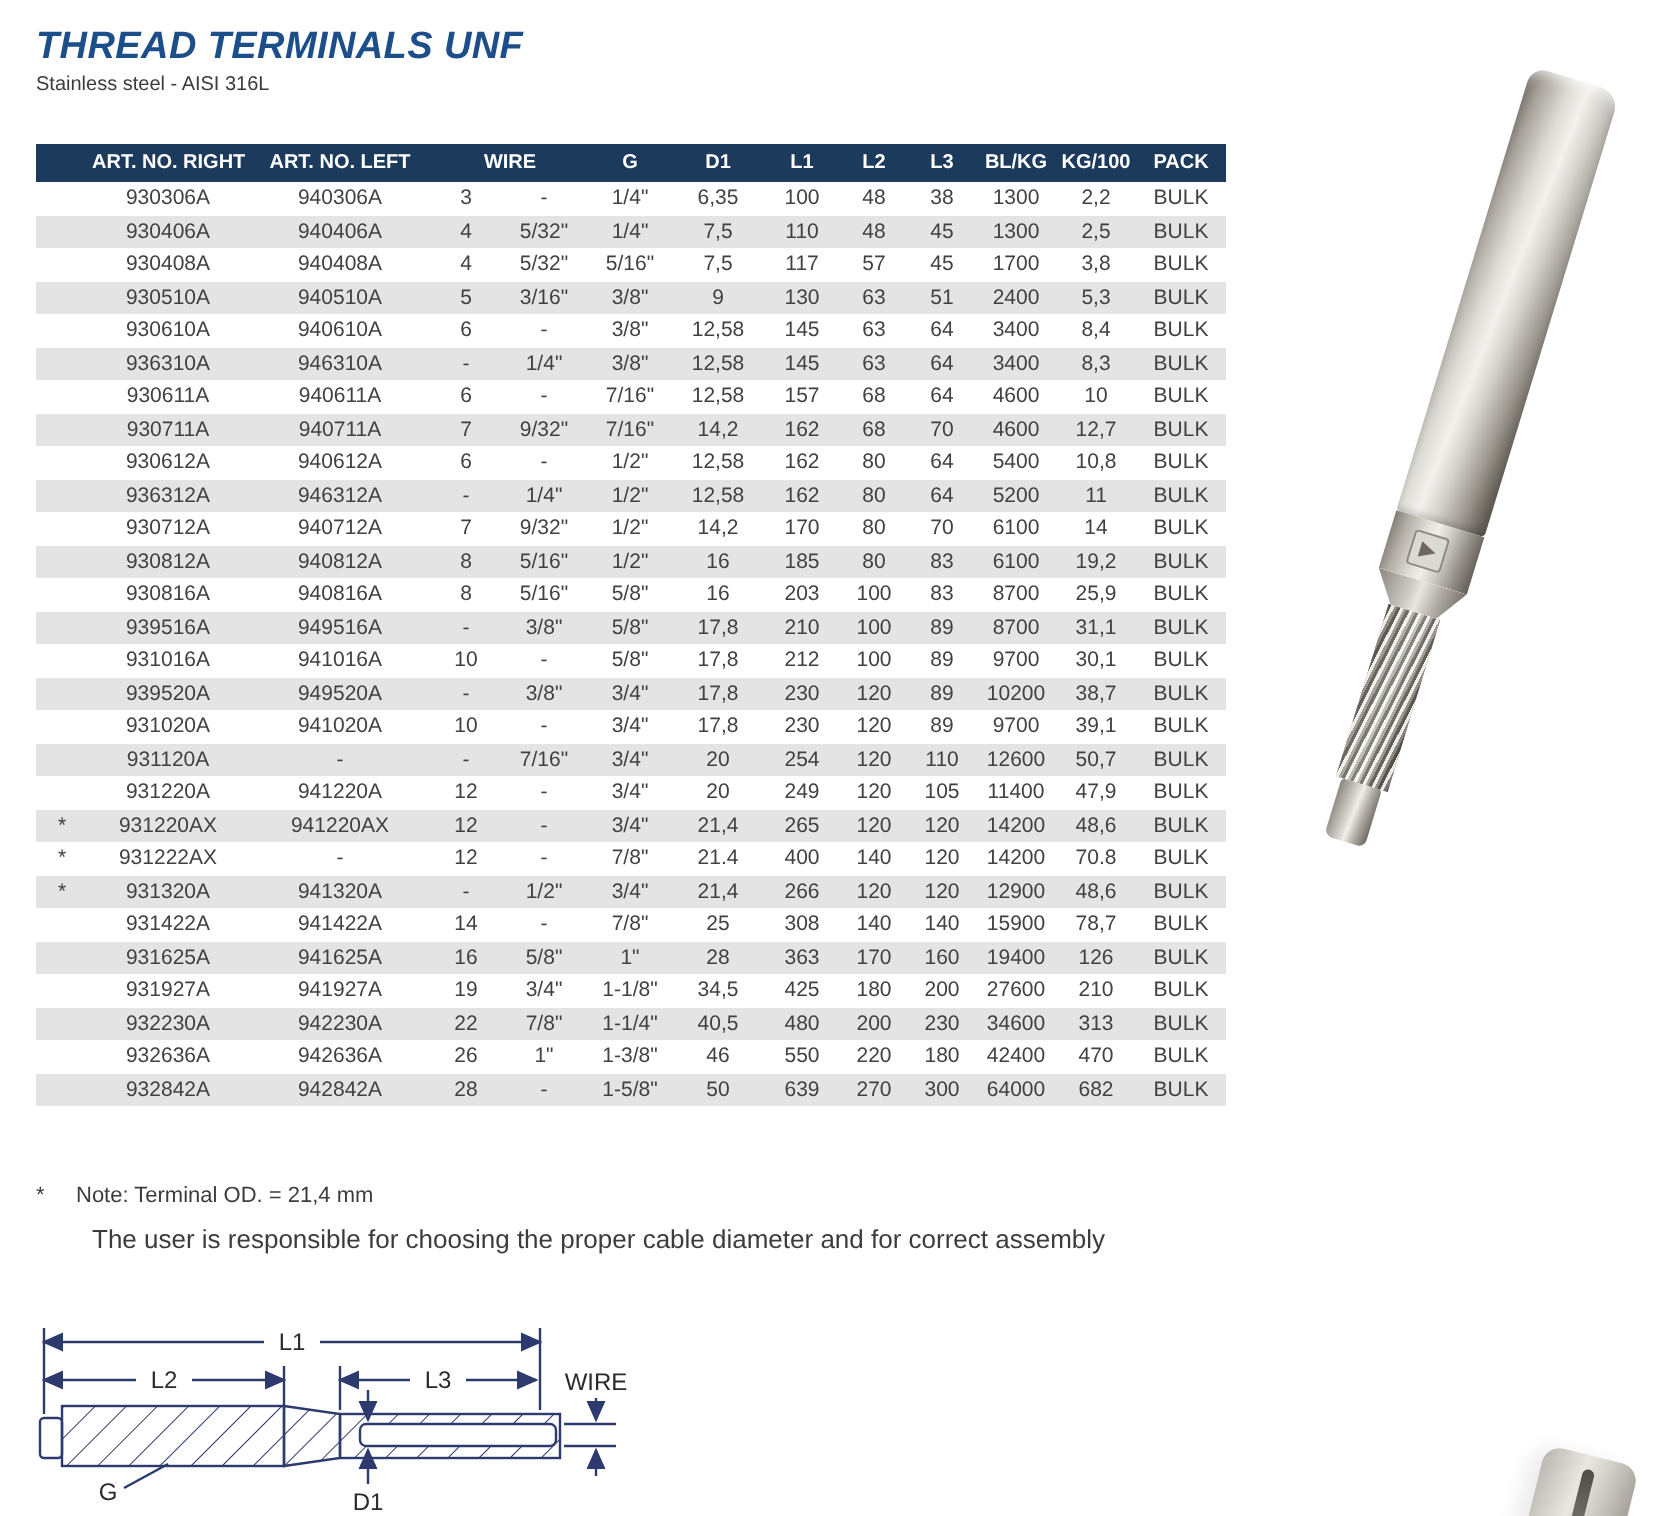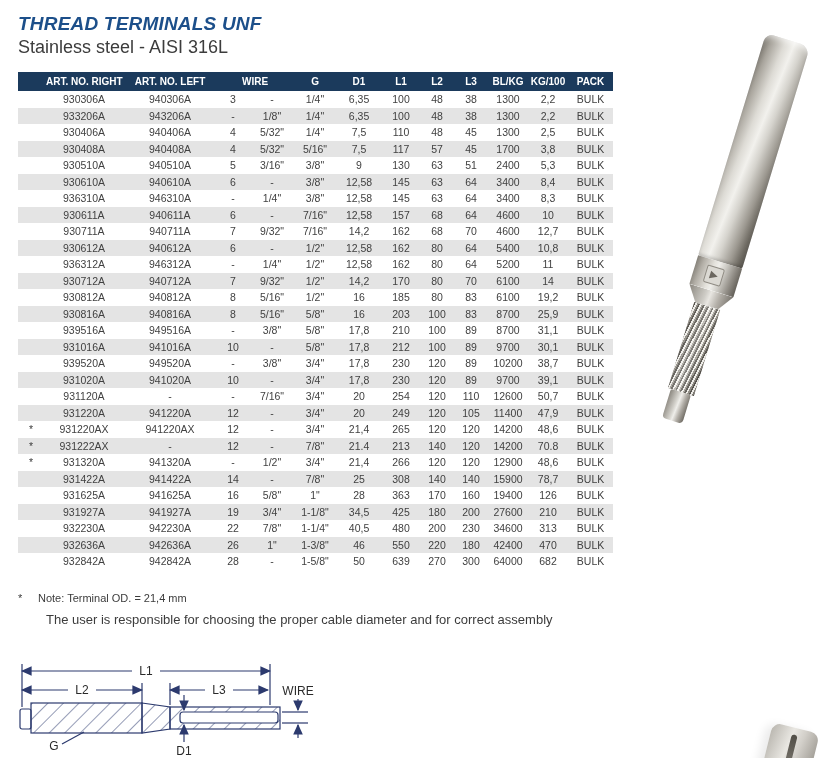--- a/index.html
+++ b/index.html
@@ -15,21 +15,21 @@
     background:#ffffff;font-family:"Liberation Sans", sans-serif;
   }
   .page-title{
     position:absolute;left:18px;top:13px;
     font-size:19px;font-weight:bold;letter-spacing:.2px;
     color:var(--title-blue);
     font-style:italic;
   }
   .page-subtitle{
     position:absolute;left:18px;top:37px;
-    font-size:18px;color:#3c3c3c;
+    font-size:10px;color:#3c3c3c;
   }
   table.spec{
     position:absolute;left:18px;top:72px;width:595px;
     border-collapse:collapse;table-layout:fixed;
     font-size:10.5px;color:var(--text);
   }
   table.spec thead th{
     background:var(--header-bg);color:#fff;font-weight:bold;
     font-size:10px;height:19px;padding:0 2px;text-align:center;
     white-space:nowrap;overflow:hidden;
@@ -151,35 +151,20 @@
         <td>6,35</td>
         <td>100</td>
         <td>48</td>
         <td>38</td>
         <td>1300</td>
         <td>2,2</td>
         <td>BULK</td>
       </tr>
       <tr>
         <td></td>
-        <td>933206A</td>
-        <td>943206A</td>
-        <td>-</td>
-        <td>1/8"</td>
-        <td>1/4"</td>
-        <td>6,35</td>
-        <td>100</td>
-        <td>48</td>
-        <td>38</td>
-        <td>1300</td>
-        <td>2,2</td>
-        <td>BULK</td>
-      </tr>
-      <tr>
-        <td></td>
         <td>930406A</td>
         <td>940406A</td>
         <td>4</td>
         <td>5/32"</td>
         <td>1/4"</td>
         <td>7,5</td>
         <td>110</td>
         <td>48</td>
         <td>45</td>
         <td>1300</td>
@@ -457,21 +442,21 @@
         <td>BULK</td>
       </tr>
       <tr>
         <td>*</td>
         <td>931222AX</td>
         <td>-</td>
         <td>12</td>
         <td>-</td>
         <td>7/8"</td>
         <td>21.4</td>
-        <td>213</td>
+        <td>400</td>
         <td>140</td>
         <td>120</td>
         <td>14200</td>
         <td>70.8</td>
         <td>BULK</td>
       </tr>
       <tr>
         <td>*</td>
         <td>931320A</td>
         <td>941320A</td>

